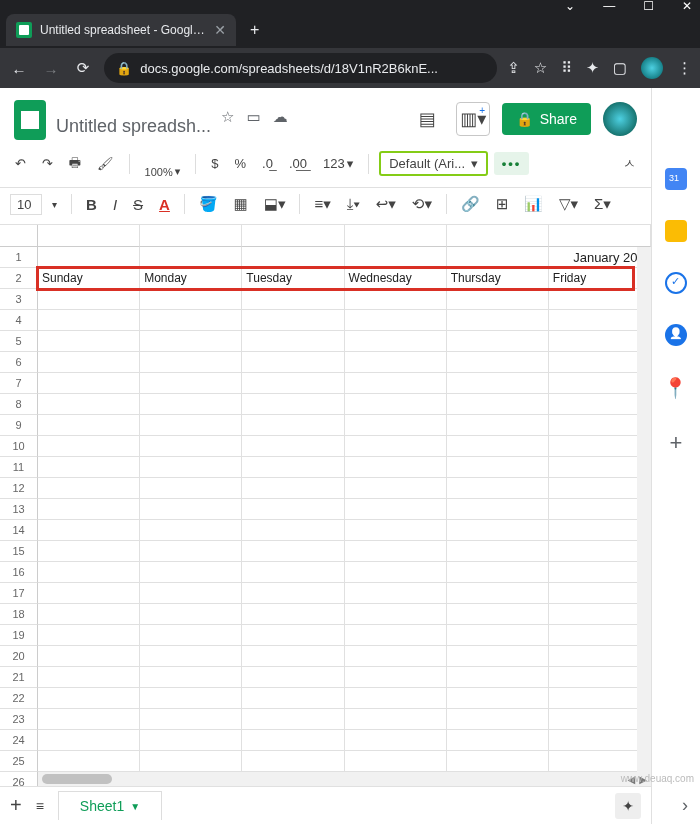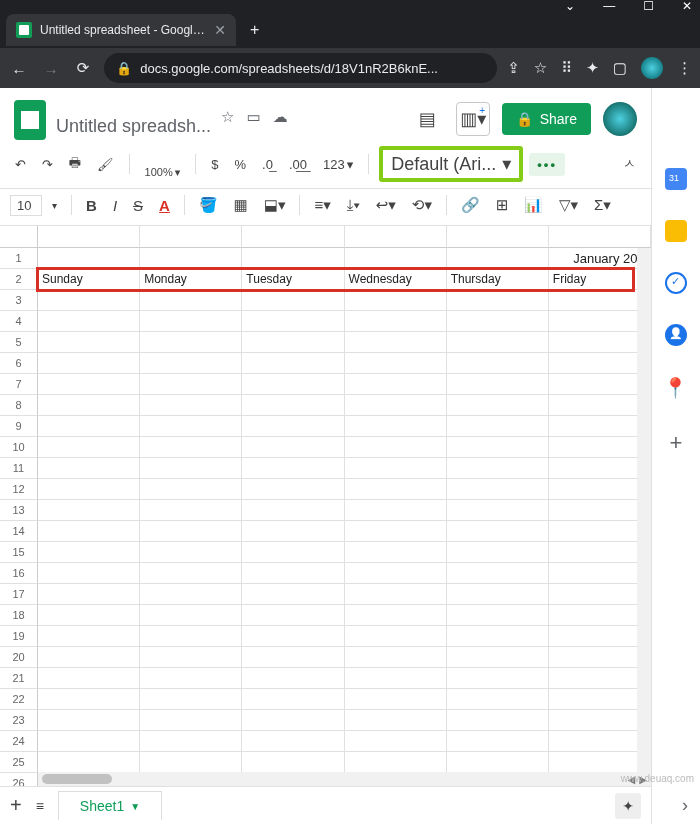--- a/index.html
+++ b/index.html
@@ -55,21 +55,21 @@
 .hr-btn.boxed { border:1px solid #c7c7c7; position:relative; }
 .hr-btn.boxed span.plus { position:absolute; right:4px; top:2px; font-size:10px; color:#1a73e8; }
 .share-btn { background: #0f9d58; color: #fff; border-radius: 4px; padding: 8px 14px; font-size: 14px; font-weight: 500; display:flex; align-items:center; gap:6px; }
 .avatar { width: 34px; height: 34px; border-radius: 50%; background: radial-gradient(circle, #4dd0e1, #004d40); }
 
 
 .toolbar { display: flex; align-items: center; padding: 6px 10px; gap: 6px; border-bottom: 1px solid #e0e0e0; color: #444; font-size: 14px; }
 .toolbar .sep { width:1px; height:20px; background:#ddd; margin: 0 4px; }
 .tb-item { padding: 3px 5px; display:flex; align-items:center; gap:2px; font-size:13px; }
 .zoom-sel { font-size: 11px; margin-top: 16px; }
-.font-sel { border:4px solid #84cc16; padding: 3px 8px; border-radius: 3px; font-size:18px; display:flex; align-items:center; gap:6px; }
+.font-sel { border:2px solid #84cc16; padding: 3px 8px; border-radius: 3px; font-size:13px; display:flex; align-items:center; gap:6px; }
 .more-btn { background:#e6f4ea; color:#188038; padding:4px 8px; border-radius:3px; font-weight:bold; letter-spacing:2px; }
 .tb-up { margin-left:auto; }
 
 .toolbar2 { display:flex; align-items:center; padding: 4px 10px 8px 10px; gap:4px; border-bottom: 1px solid #e0e0e0; color:#444; }
 .tb2-item { padding: 3px 6px; display:flex; align-items:center; font-size:15px; }
 .namebox { border:1px solid #ddd; padding:2px 6px; font-size:13px; min-width:32px; }
 .text-red { color:#d93025; font-weight:bold; text-decoration: underline; }
 
 
 .grid-wrap { flex:1; position:relative; overflow:hidden; font-size:12px; color:#222; }

